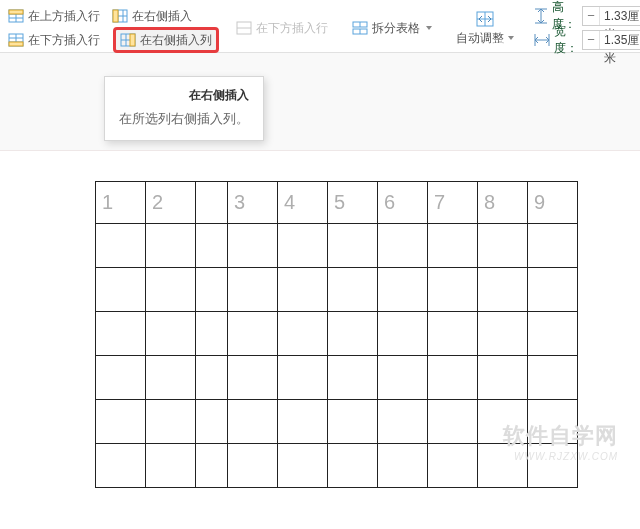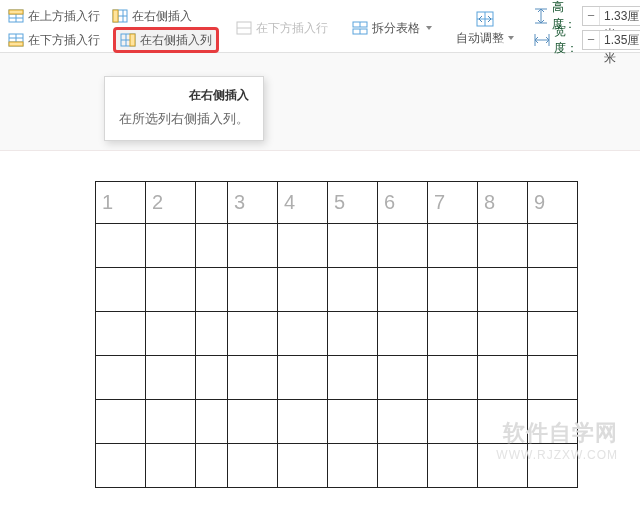--- a/index.html
+++ b/index.html
@@ -138,21 +138,21 @@
   .doc-table tr:not(:first-child) td { height: 44px; }
   .watermark {
     position: absolute;
     right: 22px;
     bottom: 68px;
     color: #dcdcdc;
     text-align: right;
     pointer-events: none;
   }
   .watermark .wm1 { font-size: 22px; font-weight: bold; letter-spacing: 1px; }
-  .watermark .wm2 { font-size: 12px; letter-spacing: 1px; color: #e3e3e3; }
+  .watermark .wm2 { font-size: 10px; letter-spacing: 1px; color: #e3e3e3; font-style: italic; }
 </style>
 </head>
 <body>
 
 <div class="ribbon">
 
   <div class="group">
     <div class="btn">
       <span class="icon">
         <svg width="16" height="14">

